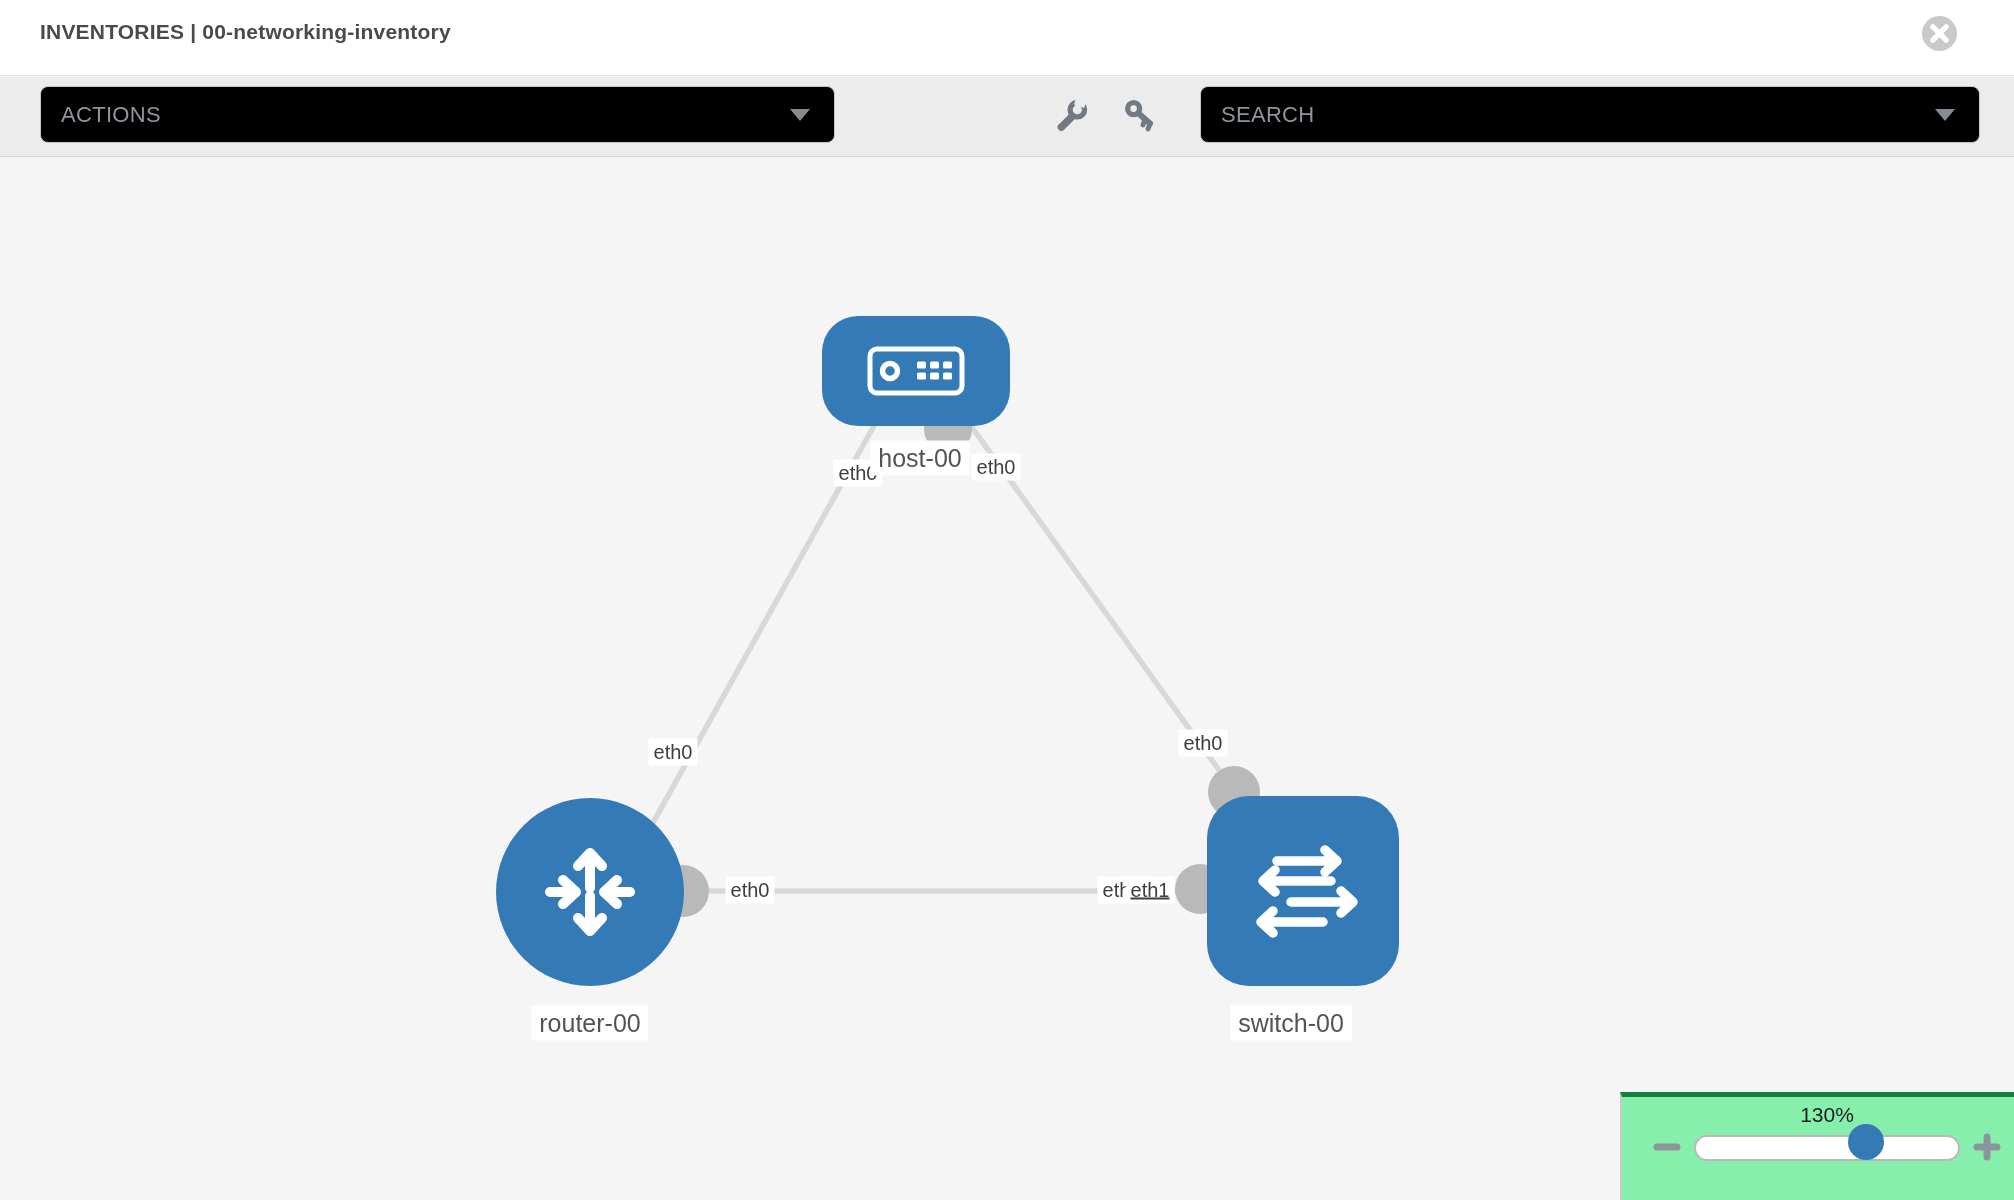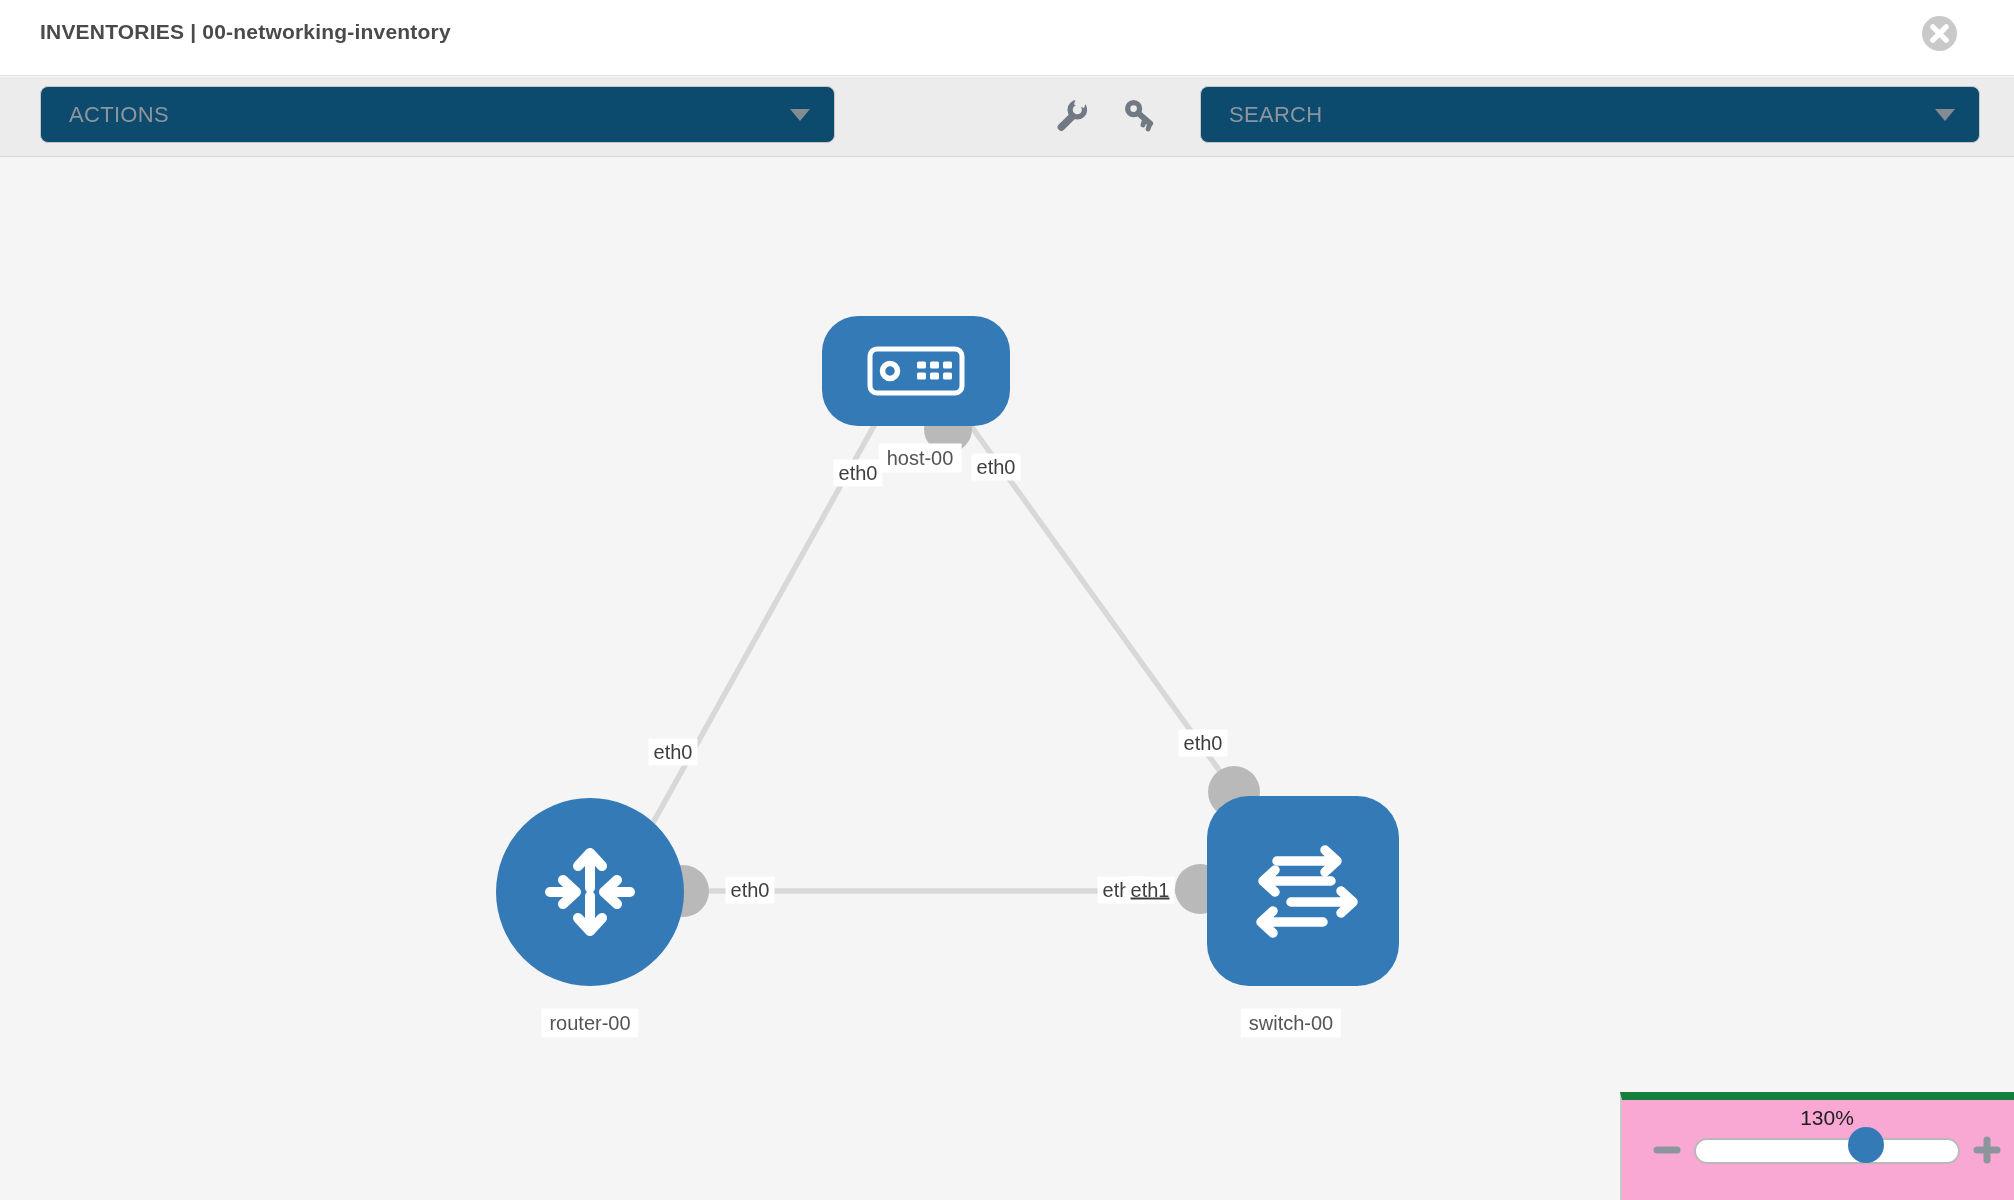--- a/index.html
+++ b/index.html
@@ -21,23 +21,23 @@
     position:absolute;right:57px;top:16px;width:35px;height:35px;border-radius:50%;
     background:#c9c9c9;cursor:pointer;display:flex;align-items:center;justify-content:center;
   }
   .close-btn svg{display:block;}
   
   .toolbar{
     position:absolute;top:77px;left:0;width:2014px;height:80px;
     background:#ececec;border-bottom:1px solid #d6d6d6;box-sizing:border-box;
   }
   .select-box{
-    position:absolute;top:9px;height:57px;background:#0c4a6e;
+    position:absolute;top:9px;height:57px;background:#000000;
     border:1.5px solid #c5c5c5;border-radius:8px;box-sizing:border-box;
-    display:flex;align-items:center;cursor:pointer;padding-left:8px;
+    display:flex;align-items:center;cursor:pointer;
   }
   .select-box .sel-label{
     margin-left:20px;font-size:22px;color:#8e959d;letter-spacing:.3px;
   }
   .caret{
     position:absolute;right:24px;top:22px;width:0;height:0;
     border-left:10px solid transparent;border-right:10px solid transparent;
     border-top:12px solid #848b94;
   }
   .actions-box{left:40px;width:795px;}
@@ -48,30 +48,30 @@
   }
   .wrench-btn{left:1047px;}
   .key-btn{left:1115px;}
   
   .canvas{
     position:absolute;top:158px;left:0;width:2014px;height:1042px;background:#f5f5f5;
   }
   .canvas svg.topology{position:absolute;top:0;left:0;}
   .node-label{
     position:absolute;transform:translate(-50%,-50%);
-    background:#ffffff;color:#545454;font-size:20px;padding:3px 8px;white-space:nowrap;
+    background:#ffffff;color:#545454;font-size:25px;padding:3px 8px;white-space:nowrap;
   }
   .iface-label{
     position:absolute;transform:translate(-50%,-50%);
     background:#ffffff;color:#3e3e3e;font-size:20px;padding:2px 5px;white-space:nowrap;
   }
   
   .zoom-panel{
     position:absolute;left:1620px;top:1092px;width:394px;height:108px;
-    background:#f9a8d4;border-left:2px solid #c8c8c8;border-top:8px solid #15803d;
+    background:#86efac;border-left:2px solid #c8c8c8;border-top:5px solid #15803d;
     box-sizing:border-box;
   }
   .zoom-level{
     position:absolute;left:145px;top:6px;width:120px;text-align:center;
     font-size:21px;color:#1e1e1e;
   }
   .zoom-minus,.zoom-plus{position:absolute;top:28px;width:44px;height:44px;cursor:pointer;
     display:flex;align-items:center;justify-content:center;}
   .zoom-minus{left:23px;}
   .zoom-plus{left:343px;}

